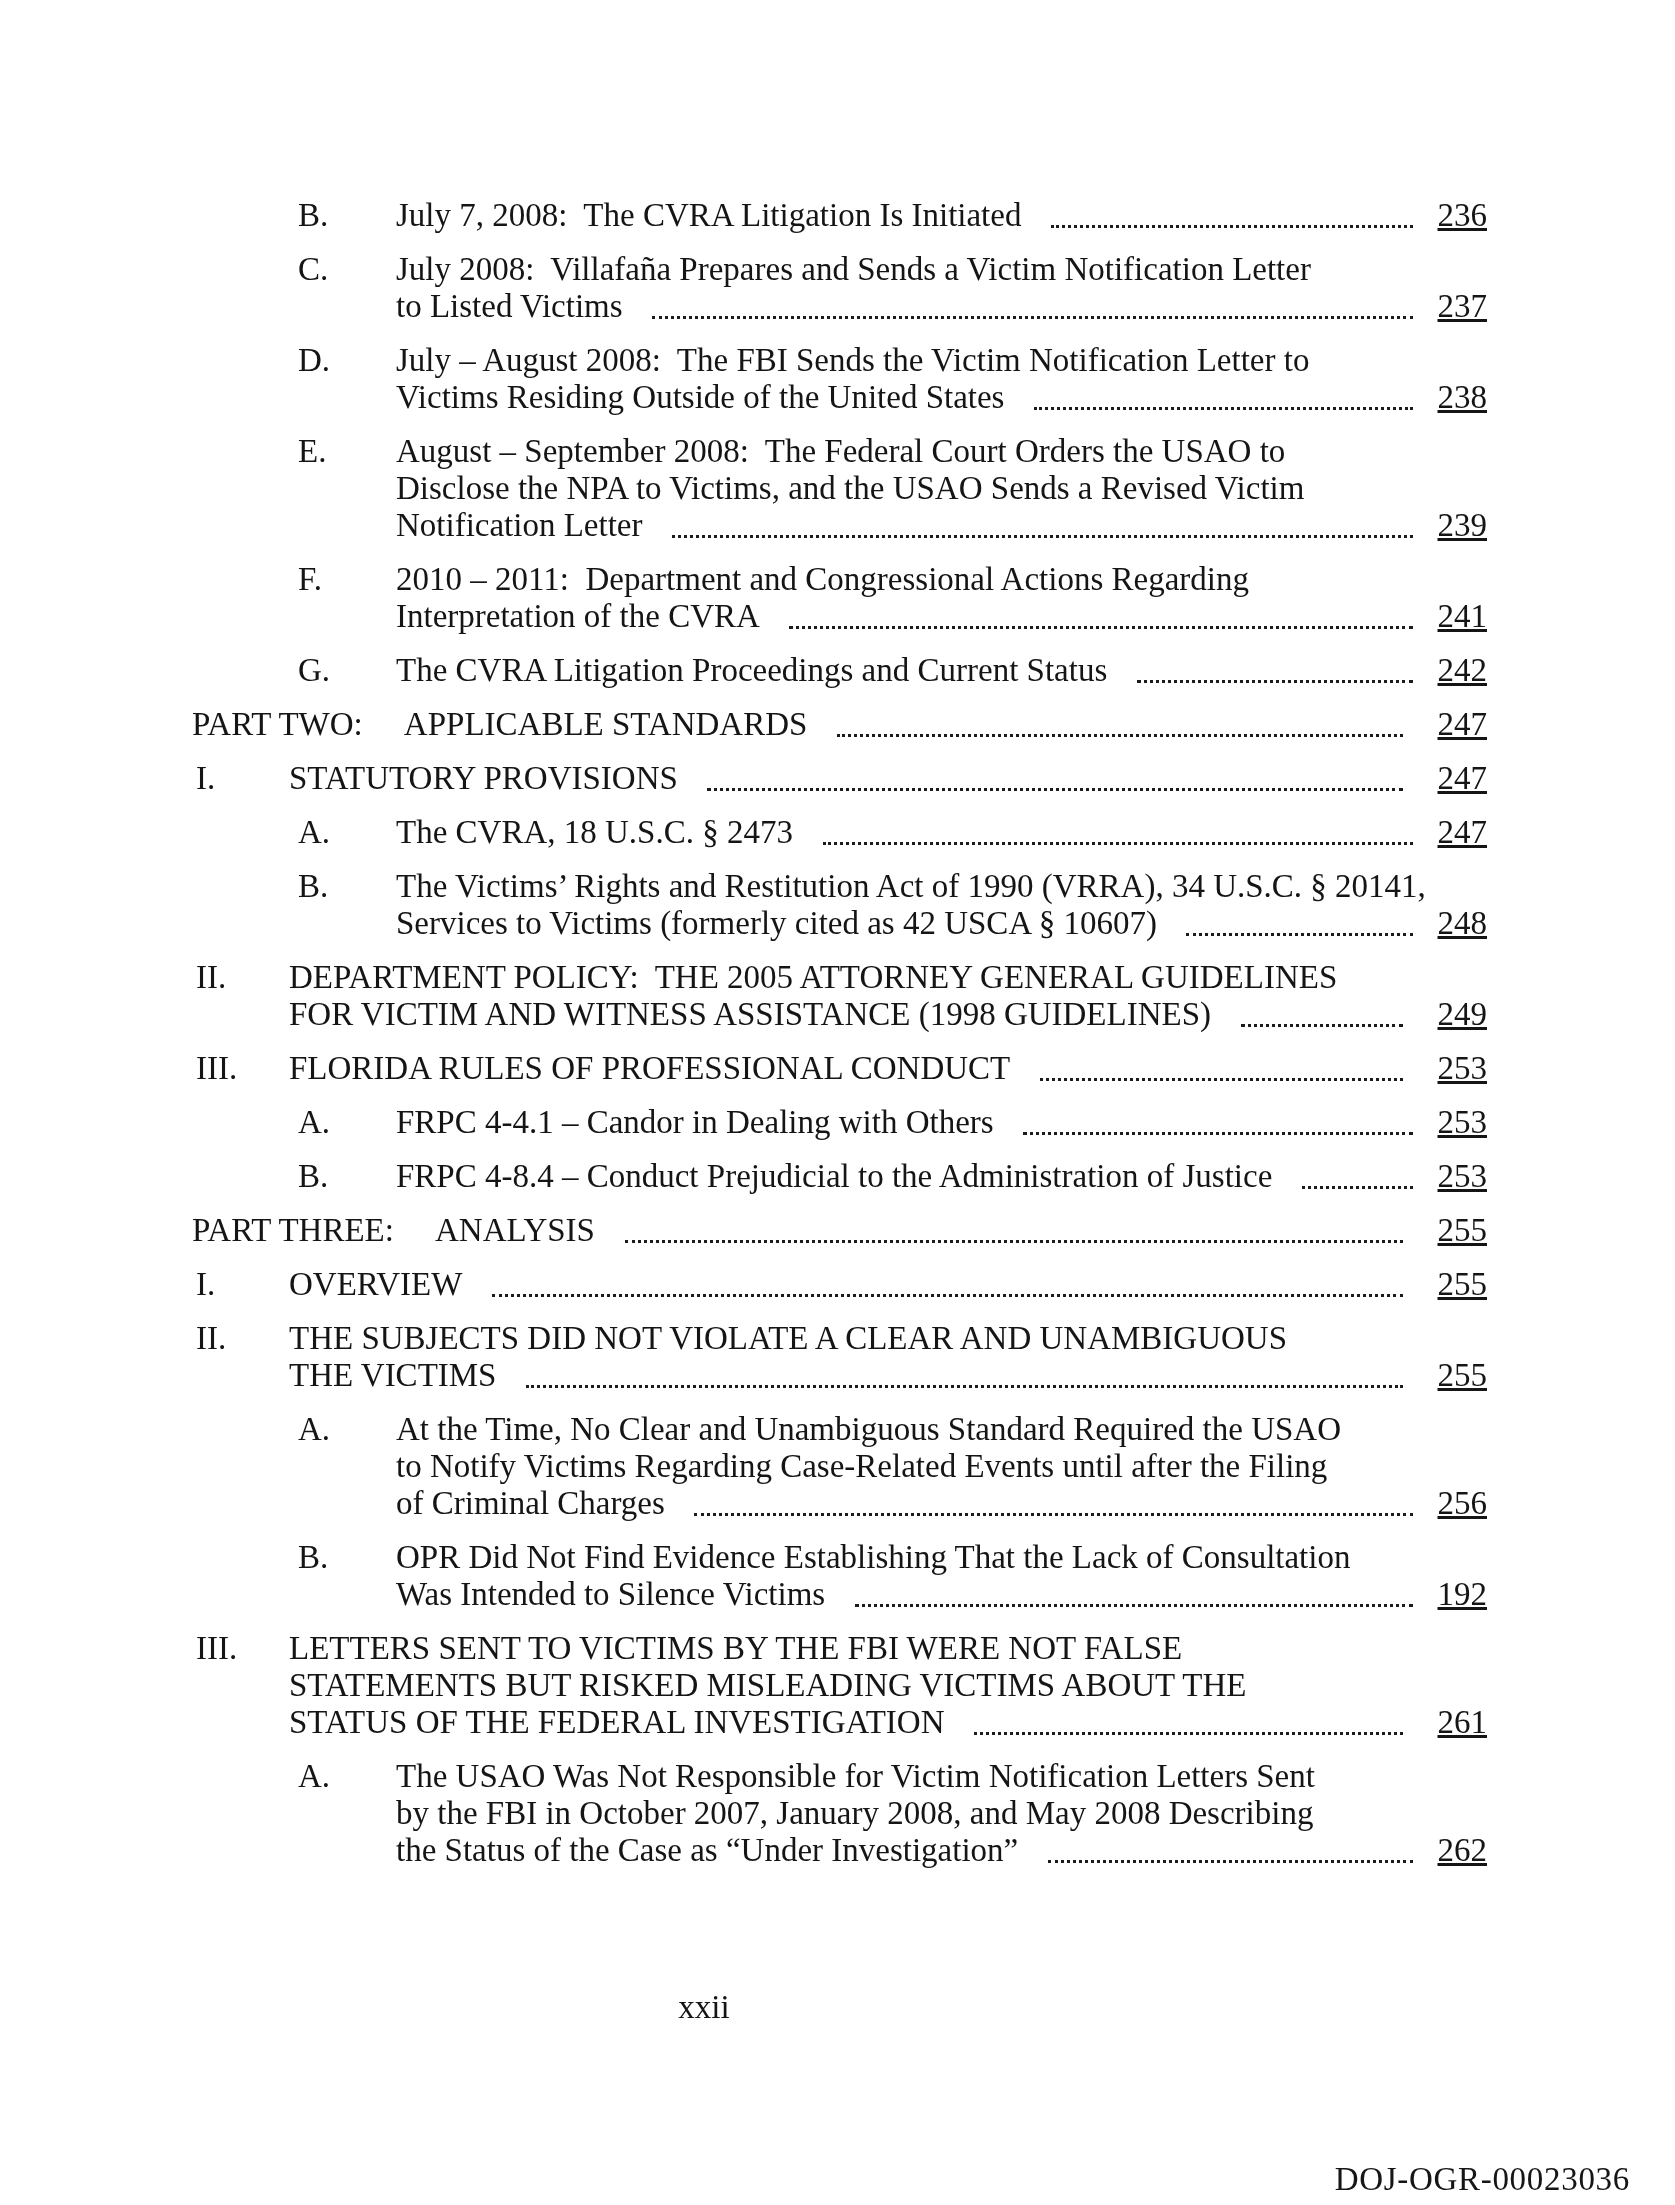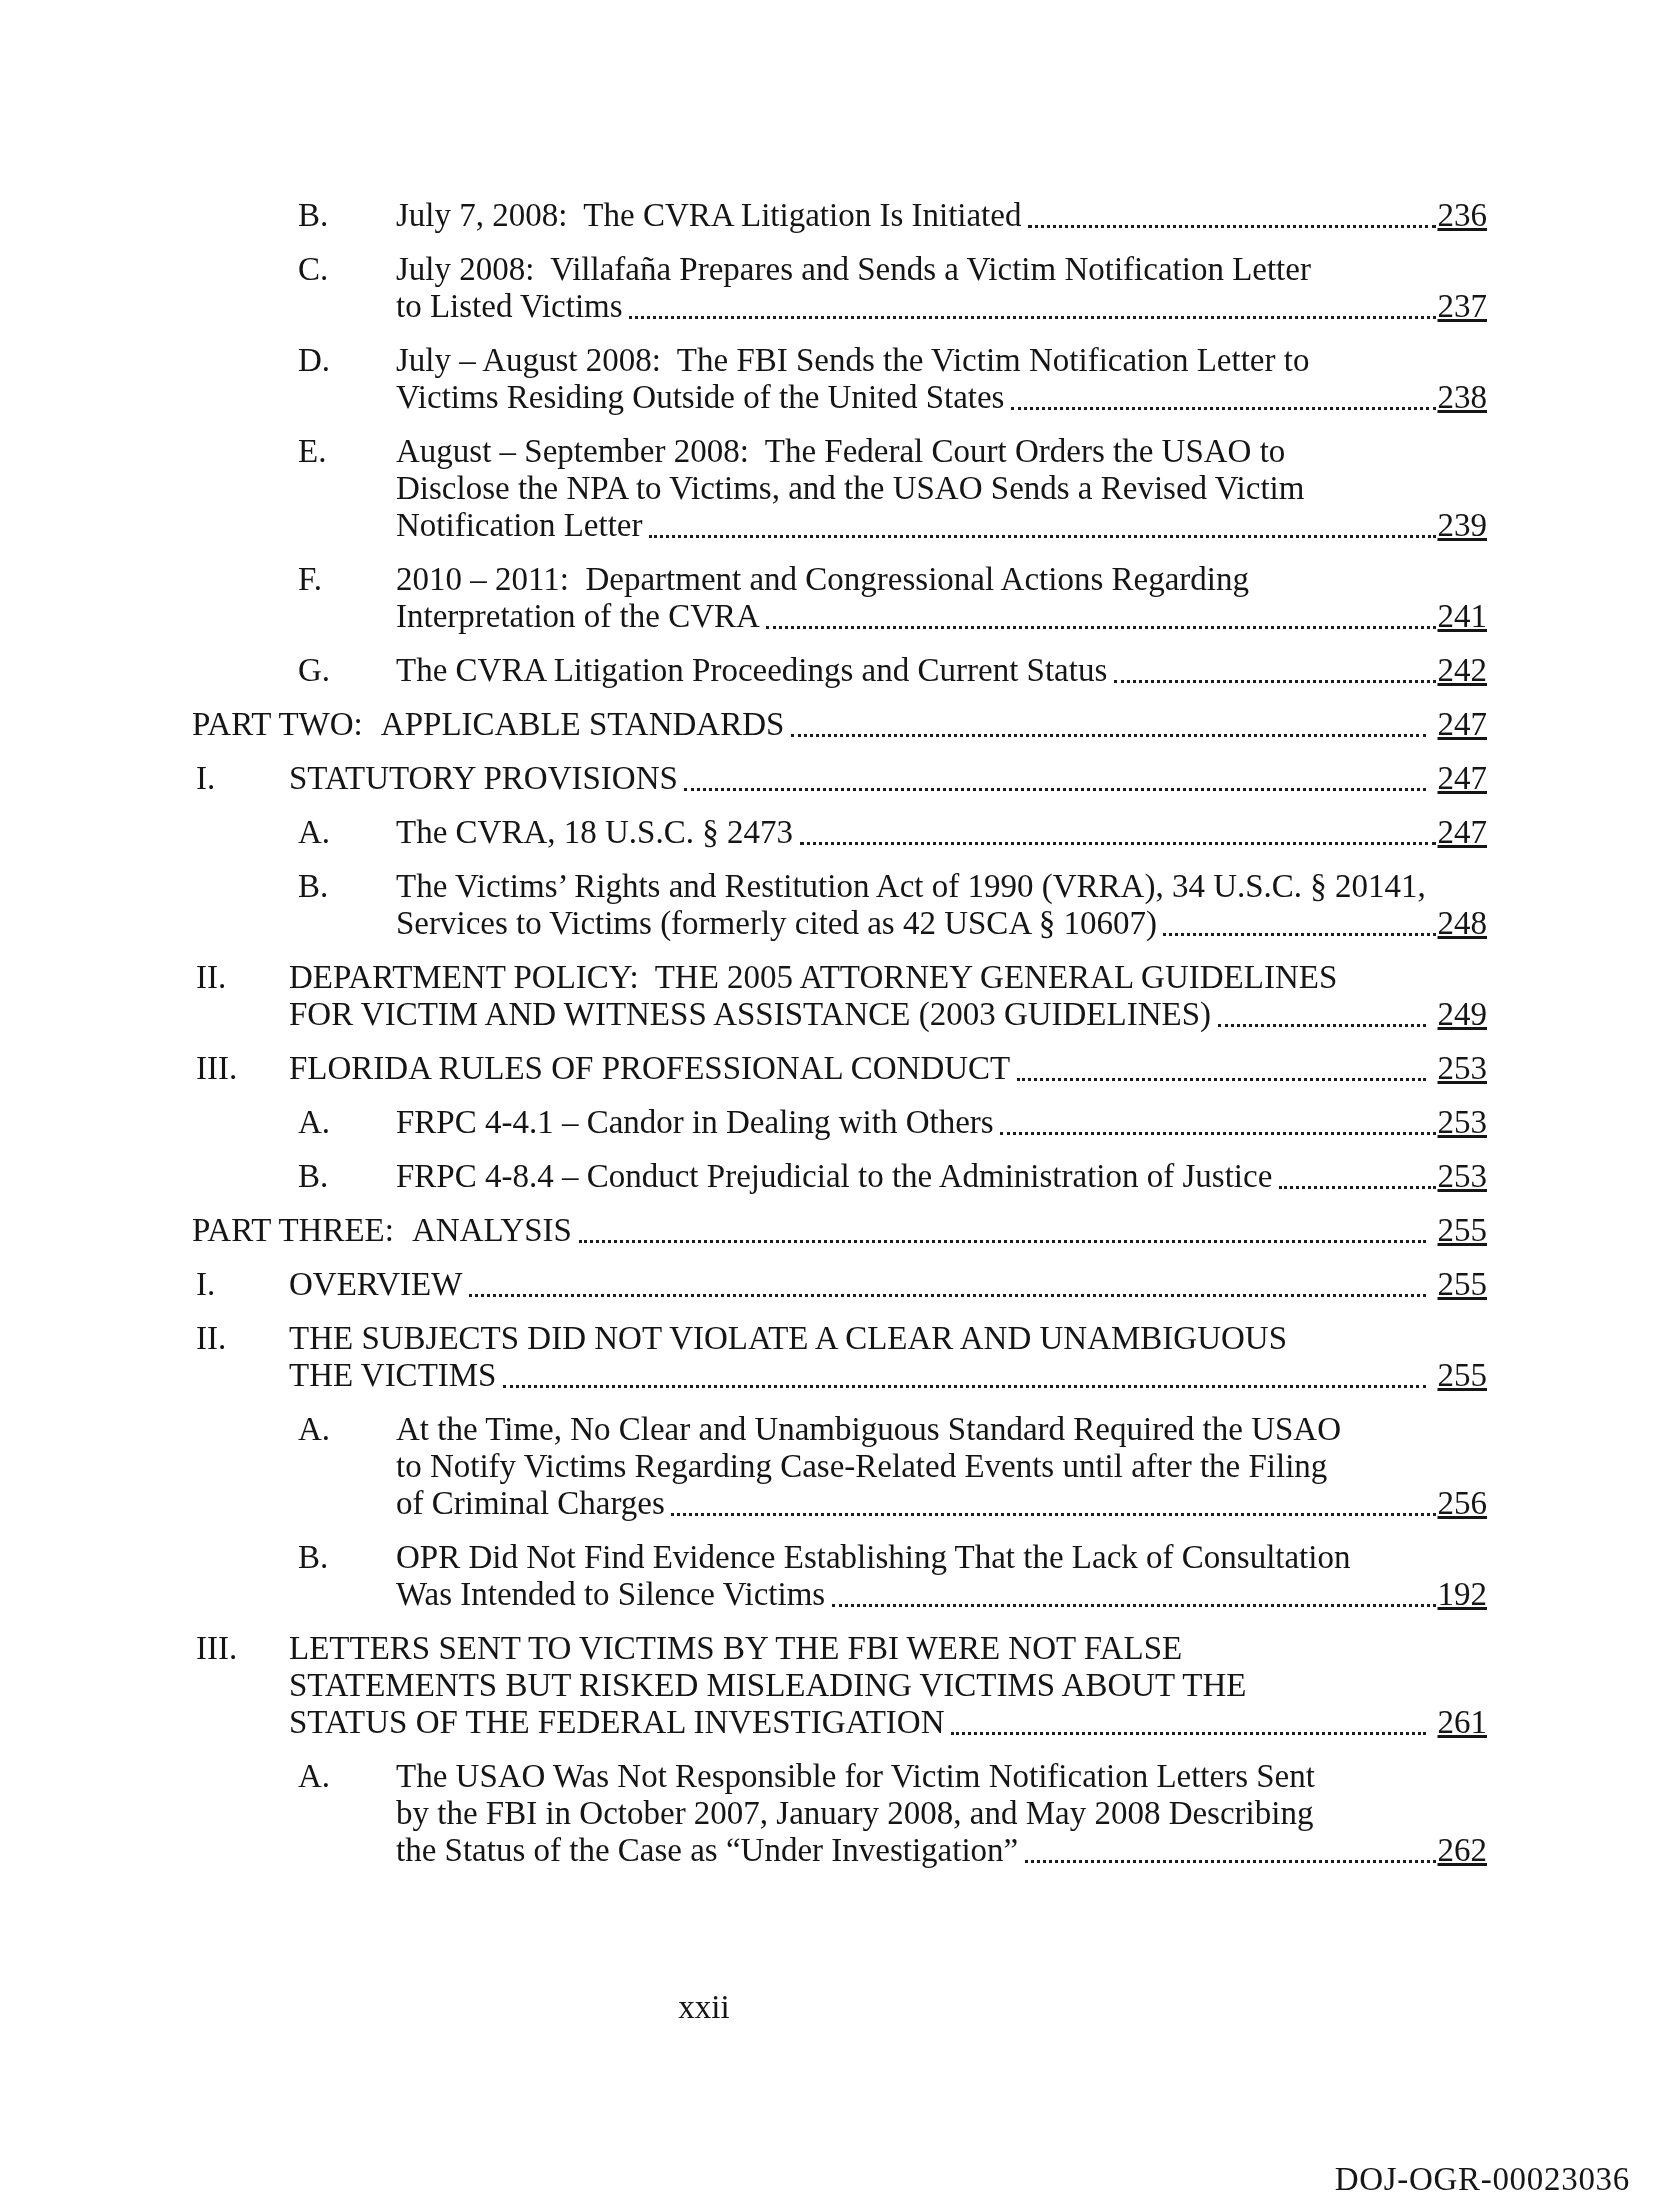--- a/index.html
+++ b/index.html
@@ -29,21 +29,21 @@
     position: relative;
     margin-bottom: 17px;
   }
   .entry .label { white-space: pre; }
   .entry.part .label { margin-right: 0.55em; }
   .entry.roman { padding-left: 97px; }
   .entry.roman > .label { position: absolute; left: 4px; top: 0; }
   .entry.letter { padding-left: 204px; }
   .entry.letter > .label { position: absolute; left: 106px; top: 0; }
   .line { white-space: pre; }
-  .line.last { display: flex; align-items: flex-start; }
+  .line.last { display: flex; align-items: flex-start; gap: 23px; }
   .line.last .txt { white-space: pre; flex: 0 0 auto; }
   .leader {
     flex: 1 1 20px;
     min-width: 20px;
     border-bottom: 3.3px dotted #1c1c1c;
     align-self: flex-end;
     margin: 0 2px 6px 6.6px;
   }
   .entry.part .leader, .entry.roman .leader { margin-right: 11.2px; }
   .page-num { flex: 0 0 auto; white-space: pre; text-decoration: underline; }
@@ -113,21 +113,21 @@
         <div class="line last"><span class="txt">The CVRA, 18 U.S.C. § 2473</span><span class="leader"></span><span class="page-num">247</span></div>
       </div>
       <div class="entry letter">
         <span class="label">B.</span>
         <div class="line"><span class="txt">The Victims’ Rights and Restitution Act of 1990 (VRRA), 34 U.S.C. § 20141,</span></div>
         <div class="line last"><span class="txt">Services to Victims (formerly cited as 42 USCA § 10607)</span><span class="leader"></span><span class="page-num">248</span></div>
       </div>
       <div class="entry roman">
         <span class="label">II.</span>
         <div class="line"><span class="txt">DEPARTMENT POLICY:  THE 2005 ATTORNEY GENERAL GUIDELINES</span></div>
-        <div class="line last"><span class="txt">FOR VICTIM AND WITNESS ASSISTANCE (2003 GUIDELINES)</span><span class="leader"></span><span class="page-num">249</span></div>
+        <div class="line last"><span class="txt">FOR VICTIM AND WITNESS ASSISTANCE (1998 GUIDELINES)</span><span class="leader"></span><span class="page-num">249</span></div>
       </div>
       <div class="entry roman">
         <span class="label">III.</span>
         <div class="line last"><span class="txt">FLORIDA RULES OF PROFESSIONAL CONDUCT</span><span class="leader"></span><span class="page-num">253</span></div>
       </div>
       <div class="entry letter">
         <span class="label">A.</span>
         <div class="line last"><span class="txt">FRPC 4-4.1 – Candor in Dealing with Others</span><span class="leader"></span><span class="page-num">253</span></div>
       </div>
       <div class="entry letter">

